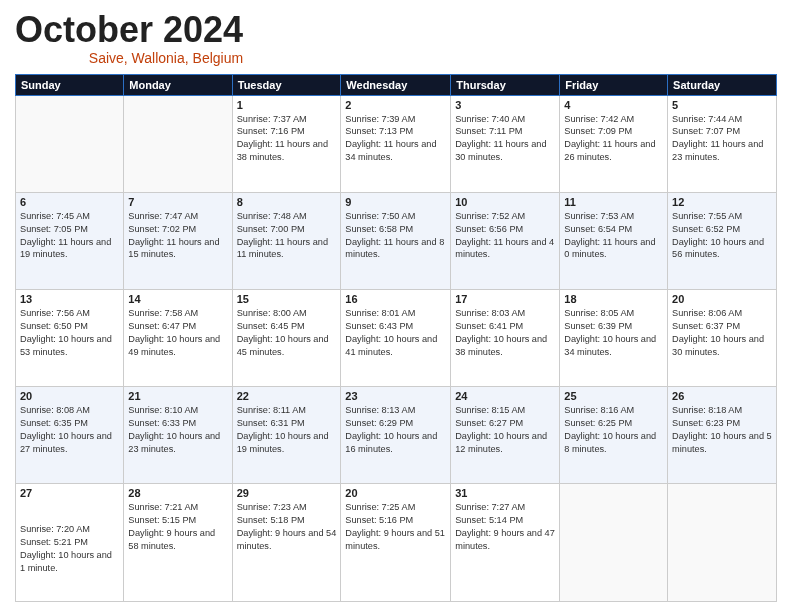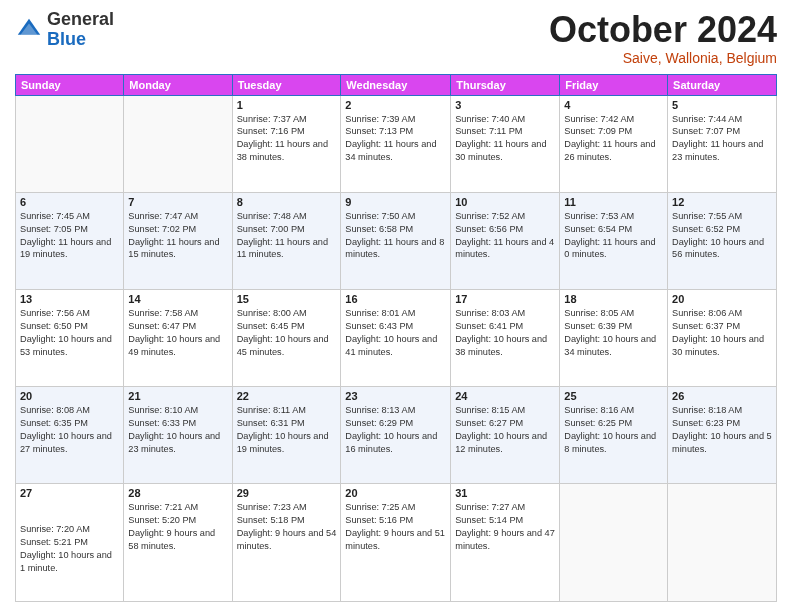--- a/index.html
+++ b/index.html
@@ -52,21 +52,21 @@
       font-size: 14px;
       color: #c2410c;
     }
     .calendar {
       flex: 1;
       border-collapse: collapse;
       width: 100%;
       font-size: 10px;
     }
     .calendar th {
-      background-color: #d946ef;
+      background-color: #0f172a;
       color: #fff;
       text-align: left;
       padding: 4px 5px;
       font-size: 11px;
       font-weight: bold;
       border: 1px solid #2b6fc4;
     }
     .calendar td {
       border: 1px solid #ccc;
       vertical-align: top;
@@ -90,30 +90,20 @@
     }
     .row-alt td {
       background: #f0f4fb;
     }
   </style>
 </head>
 <body>
 
 <div class="page">
   <div class="header">
-    <div class="logo">
-      <svg class="logo-icon" viewBox="0 0 30 30" xmlns="http://www.w3.org/2000/svg">
-        <polygon points="15,3 27,20 3,20" fill="#1a6bbf"></polygon>
-        <polygon points="15,8 24,20 6,20" fill="#fff" opacity="0.3"></polygon>
-      </svg>
-      <div class="logo-text">
-        <span class="logo-general">General</span><br>
-        <span class="logo-blue">Blue</span>
-      </div>
-    </div>
     <div class="title-block">
       <div class="month-title">October 2024</div>
       <div class="subtitle">Saive, Wallonia, Belgium</div>
     </div>
   </div>
 
   <table class="calendar">
     <thead>
       <tr>
       <th>Sunday</th>
@@ -295,21 +285,21 @@
         <tr>
           <td>
             <div class="day-number">27</div>
             <div class="day-info" style="white-space: pre-line; margin-top: 24px;">Sunrise: 7:20 AM
 Sunset: 5:21 PM
 Daylight: 10 hours and 1 minute.</div>
           </td>
           <td>
             <div class="day-number">28</div>
             <div class="day-info" style="white-space: pre-line;">Sunrise: 7:21 AM
-Sunset: 5:20 PM
+Sunset: 5:15 PM
 Daylight: 9 hours and 58 minutes.</div>
           </td>
           <td>
             <div class="day-number">29</div>
             <div class="day-info" style="white-space: pre-line;">Sunrise: 7:23 AM
 Sunset: 5:18 PM
 Daylight: 9 hours and 54 minutes.</div>
           </td>
           <td>
             <div class="day-number">20</div>

